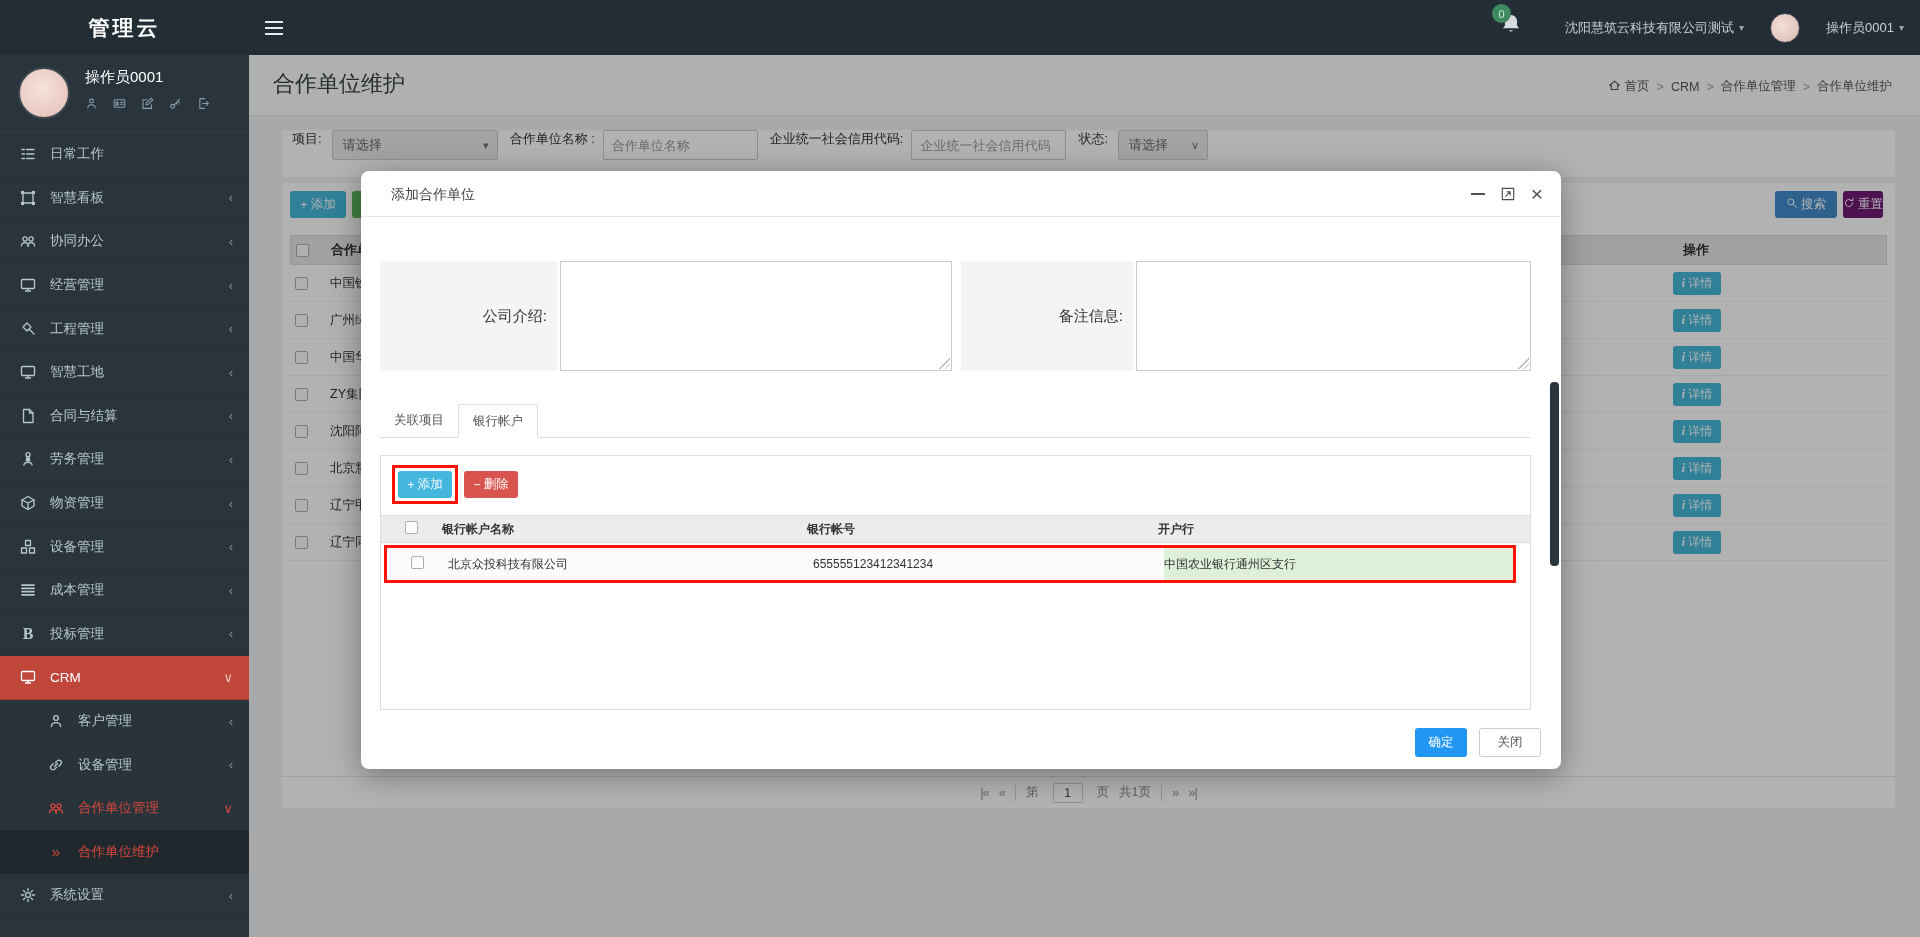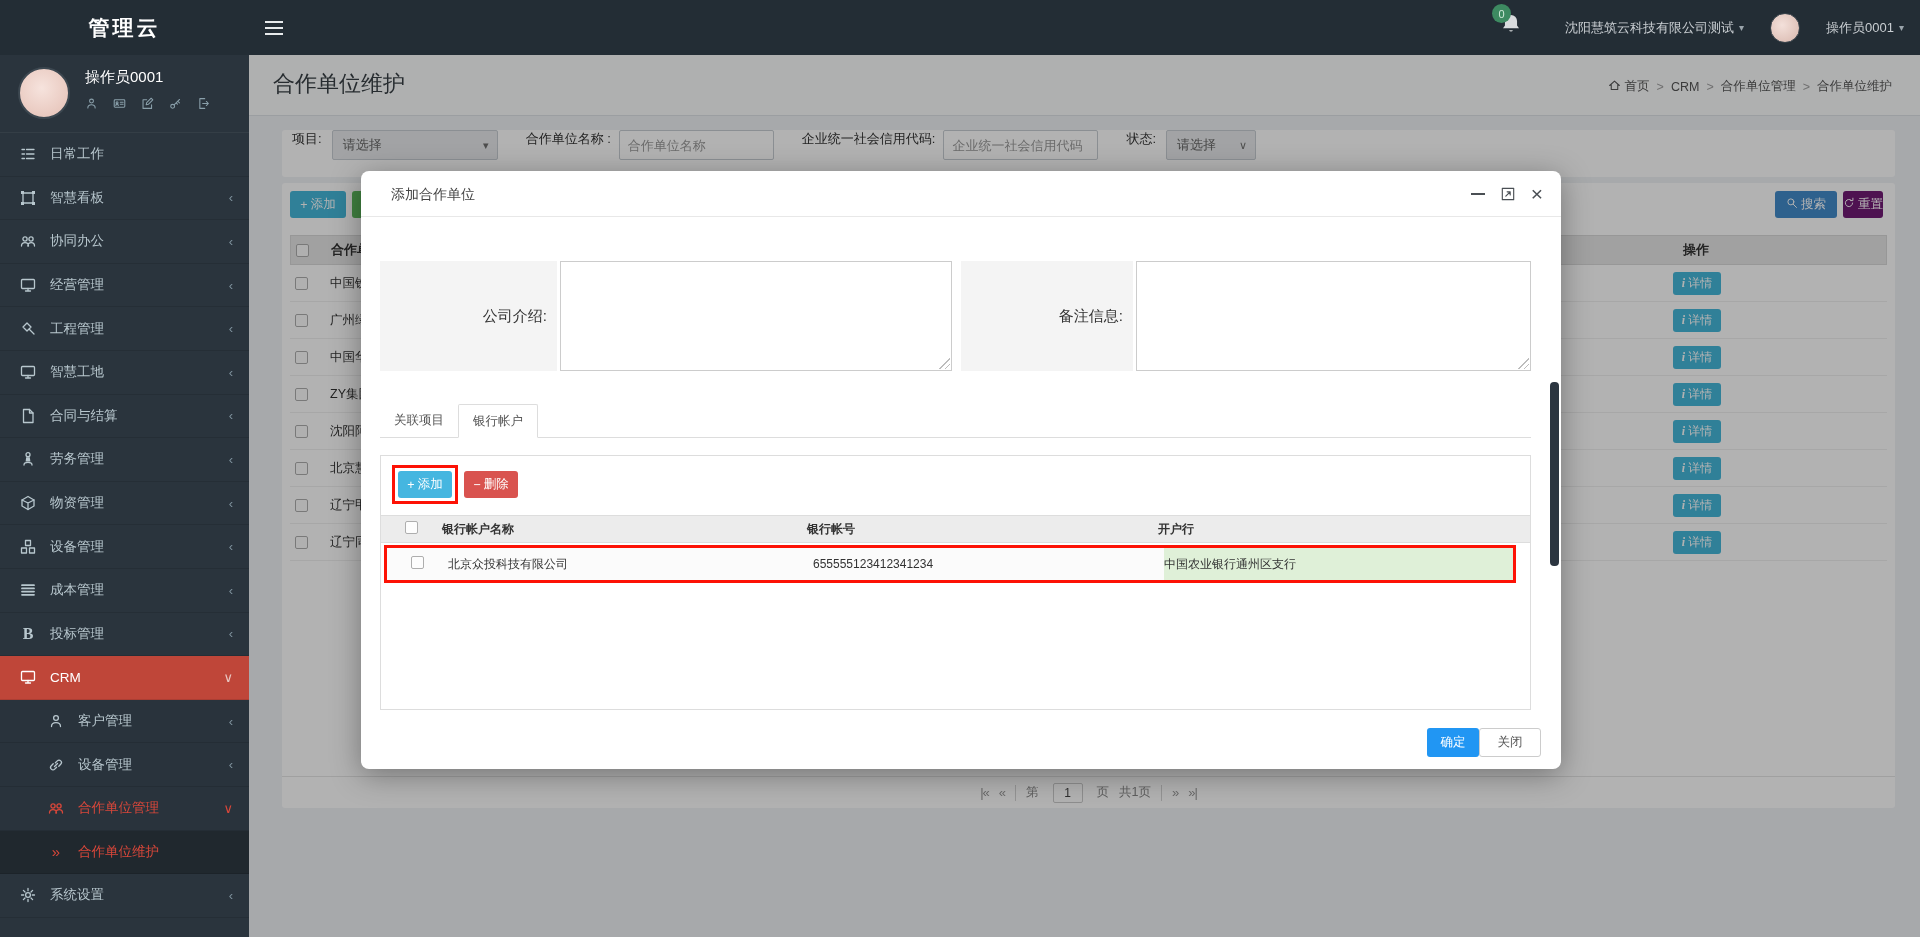--- a/index.html
+++ b/index.html
@@ -43,21 +43,21 @@
 .breadcrumb{position:absolute;right:28px;top:23px;font-size:12.5px;color:#555;display:flex;align-items:center;gap:7px}
 .breadcrumb .sep{color:#a0a0a0}
 .breadcrumb .bc-home{display:flex;align-items:center;gap:4px}
 
 .filter-panel{position:absolute;left:33px;top:75px;width:1613px;height:47px;background:#fff;border-radius:3px;display:flex;padding-left:10px;font-size:13px;color:#333}
 .fsel{position:relative;height:30px;background:#e8eaec;border:1px solid #c8cdd3;border-radius:2px;color:#666;display:flex;align-items:center;padding:0 26px 0 10px;margin-left:10px;cursor:pointer}
 .fsel .scaret{position:absolute;right:8px;color:#707070;font-size:11px}
 .fsel.w1{width:166px}.fsel.w2{width:90px}
 .finput{height:30px;width:155px;border:1px solid #c8cdd3;border-radius:2px;margin-left:8px;padding:0 8px;font-size:13px;color:#333;background:#fff}
 .finput::placeholder{color:#9b9b9b}
-.flabel{margin-left:28px;white-space:nowrap}
+.flabel{margin-left:12px;white-space:nowrap}
 
 .bigpanel{position:absolute;left:33px;top:128px;width:1613px;height:625px;background:#fff;border-radius:3px}
 .bp-toolbar{display:flex;align-items:center;padding:8px 12px 0 8px;gap:6px}
 .btn{border:none;border-radius:3px;color:#fff;font-size:12.5px;height:27px;display:inline-flex;align-items:center;justify-content:center;cursor:pointer;gap:3px;font-family:inherit}
 .btn-addpage{background:#46b8da;width:56px}
 .btn-green{background:#5cb85c;width:72px}
 .btn-search{background:#428bca;width:62px;margin-left:auto}
 .btn-reset{background:#701a75;width:40px}
 .bgtable{margin:17px 8px 0 8px;font-size:12.5px;color:#333}
 .bgt-head{display:flex;align-items:center;height:30px;background:#e7e7e7;border:1px solid #d9d9d9;font-weight:bold;font-size:13px}
@@ -98,21 +98,21 @@
 .btn-delm{background:#d9534f;width:54px;margin-left:6px}
 .mp-toolbar{padding:9px 0 0 11px;display:flex;align-items:center}
 .bank-head{margin-top:11px;height:28px;display:flex;align-items:center;background:#ececec;border-top:1px solid #ddd;border-bottom:1px solid #ddd;font-weight:bold;font-size:12px;color:#333}
 .c-cb{width:61px;padding-left:24px;flex:none}
 .c-name{width:365px;flex:none}
 .c-num{width:351px;flex:none}
 .c-bank{flex:1;align-self:stretch;display:flex;align-items:center}
 .bank-row{display:flex;align-items:center;height:38px;border:3px solid #fd1205;margin:2px 14px 0 3px;background:#fbfbfb;font-size:12px;color:#333}
 .bank-row .c-bank{background:#dff0d8;padding-right:6px}
 .m-scrollthumb{position:absolute;right:2px;top:165px;width:9px;height:184px;background:#2b3540;border-radius:4px}
-.m-foot{position:absolute;left:0;right:0;bottom:0;height:54px;display:flex;align-items:center;justify-content:flex-end;padding-right:20px}
+.m-foot{position:absolute;left:0;right:0;bottom:0;height:54px;display:flex;align-items:center;justify-content:flex-end;gap:12px;padding-right:20px}
 .btn-confirm{background:#2196f3;width:52px;height:29px}
 .btn-close{background:#fff;border:1px solid #ccc;color:#555;width:62px;height:29px;border-radius:3px;font-size:12.5px;cursor:pointer;font-family:inherit}
 svg.ic{stroke:currentColor;fill:none;stroke-width:1.3;stroke-linecap:round;stroke-linejoin:round}
 </style>
 </head>
 <body>
 
 <div class="topbar">
   <div class="logo">管理云</div>
   <div class="hamburger">

